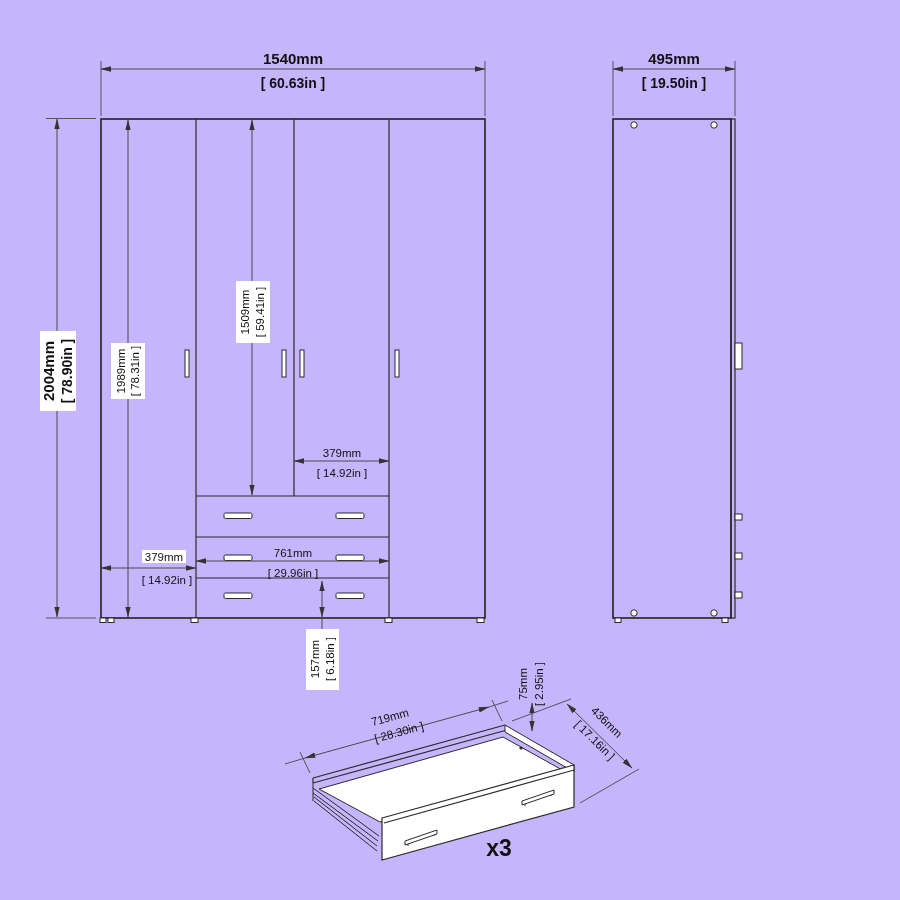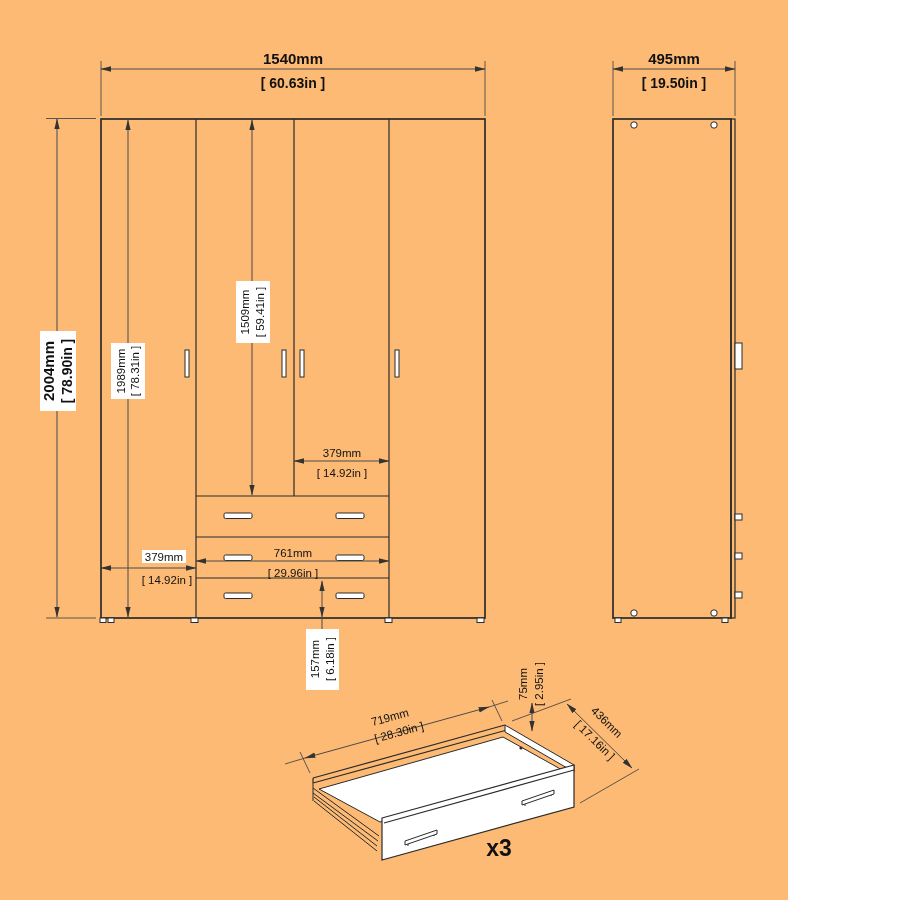--- a/index.html
+++ b/index.html
@@ -1,16 +1,16 @@
 <!DOCTYPE html>
 <html><head>
 <meta charset="utf-8">
 <style>
   html,body{margin:0;padding:0;background:#ffffff;}
-  .canvas{width:788px;height:900px;position:relative;background:#fdba74;overflow:hidden;}
+  .canvas{width:900px;height:900px;position:relative;background:#c4b5fd;overflow:hidden;}
   svg{display:block;}
   .obj   {stroke:#2b2b2b;stroke-width:1.7;fill:none;}
   .obj2  {stroke:#2b2b2b;stroke-width:1.2;fill:none;}
   .objw  {stroke:#2b2b2b;stroke-width:1.2;fill:#fff;}
   .objw2 {stroke:#2b2b2b;stroke-width:1;fill:#fff;}
   .dl    {stroke:#4a4a4a;stroke-width:1;fill:none;}
   .ext   {stroke:#4a4a4a;stroke-width:0.9;fill:none;}
   .bg    {fill:#ffffff;stroke:none;}
   .tB    {font:bold 15px "Liberation Sans",sans-serif;fill:#111;}
   .tB2   {font:bold 14px "Liberation Sans",sans-serif;fill:#111;}

